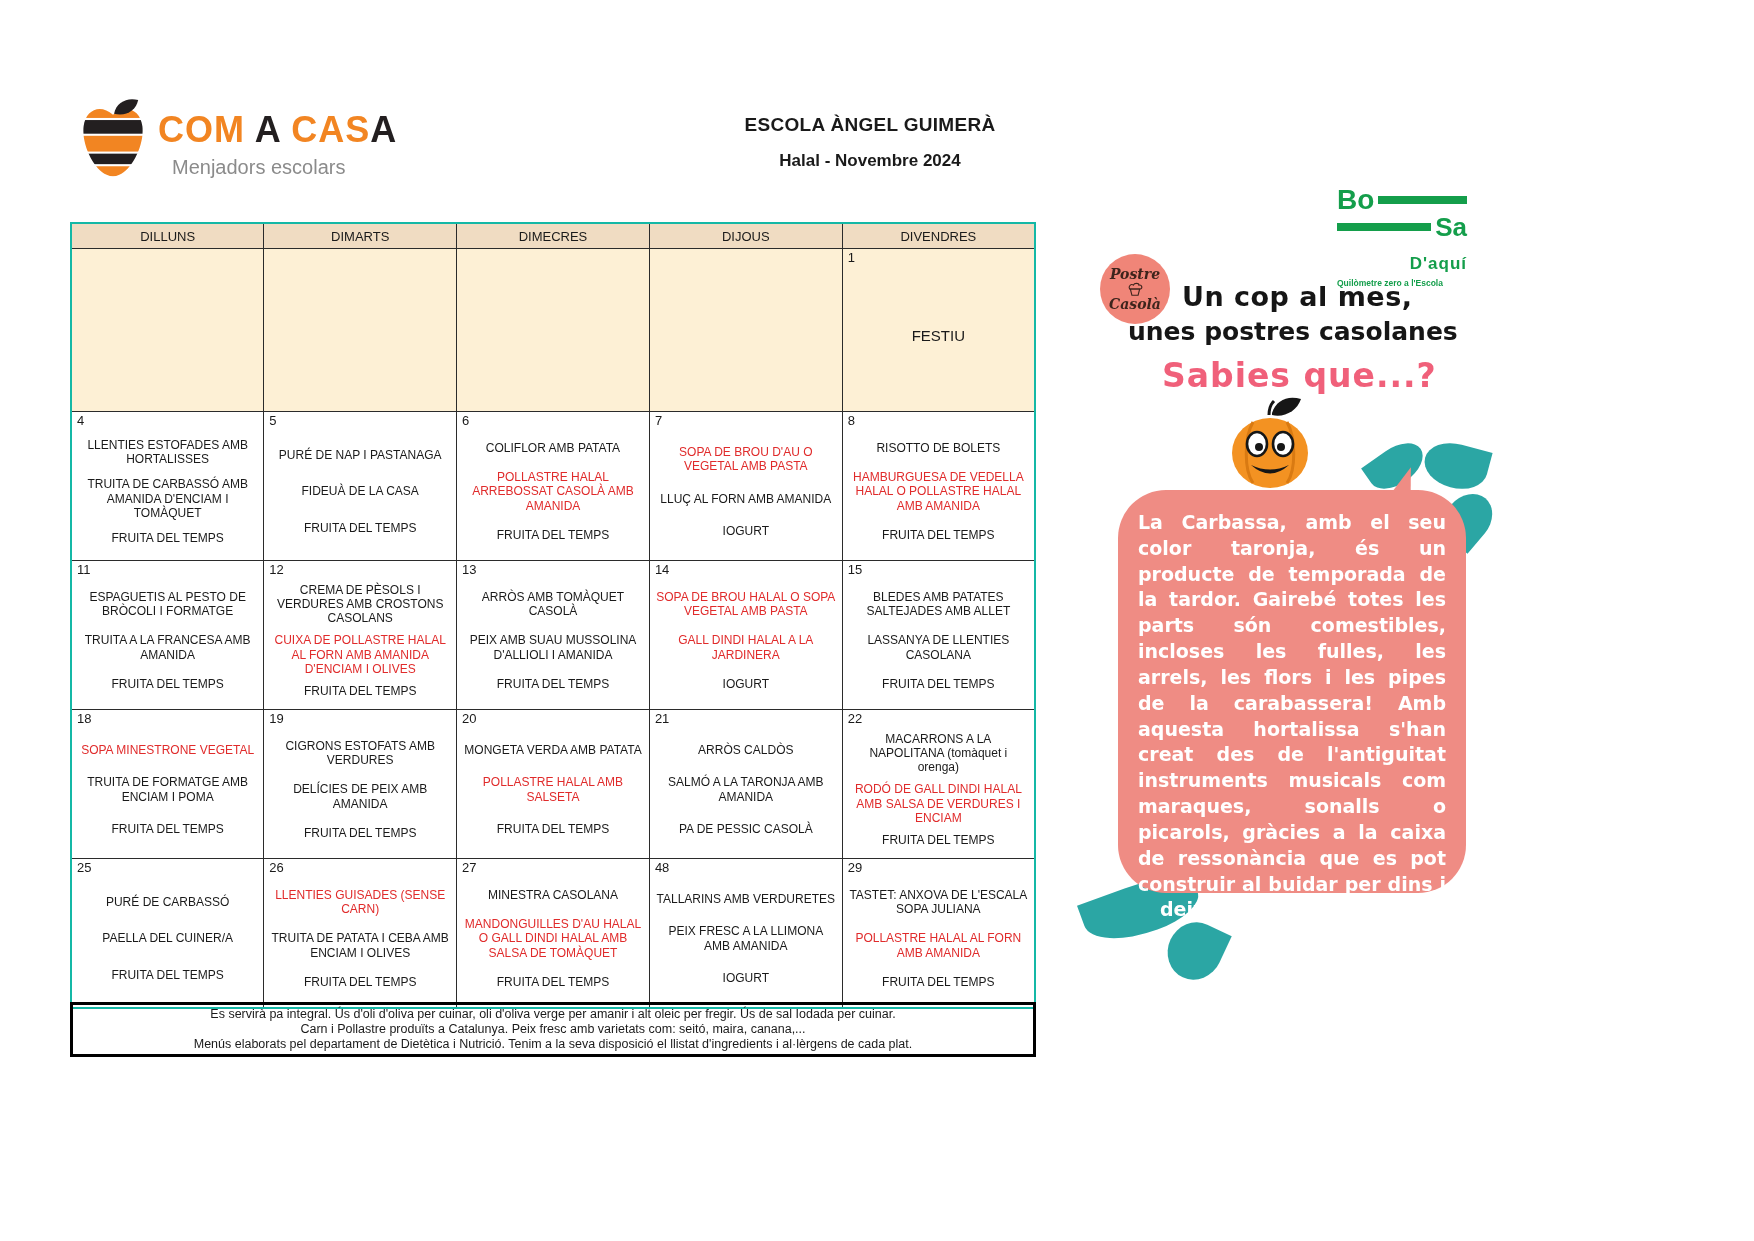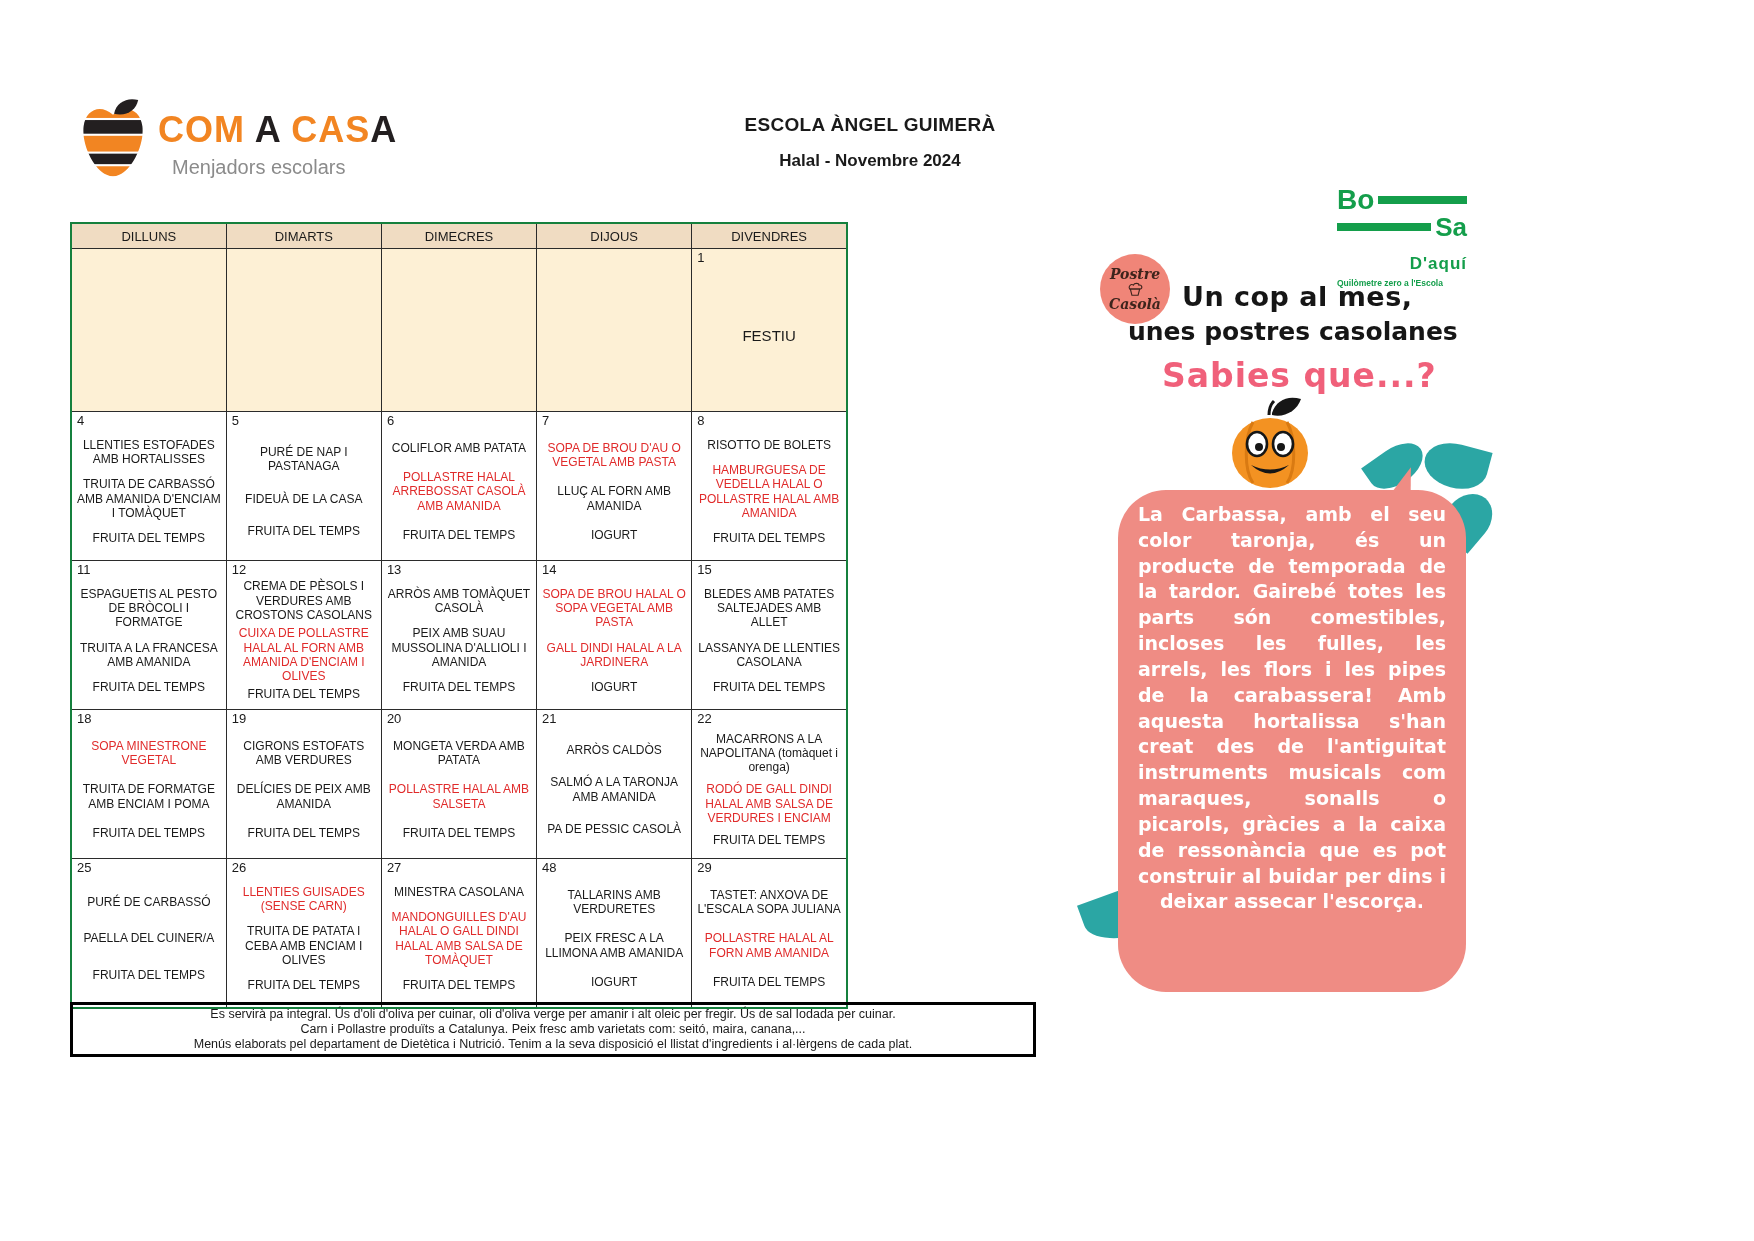--- a/index.html
+++ b/index.html
@@ -18,22 +18,22 @@
   .brand-text{margin-left:10px;padding-top:14px}
   .brand-name{font-size:36px;font-weight:bold;letter-spacing:1px;line-height:1;white-space:nowrap}
   .brand-sub{font-size:20px;color:var(--gray);margin:8px 0 0 14px}
 
   
   .school{position:absolute;left:690px;top:114px;width:360px;text-align:center}
   .school-title{font-size:19px;font-weight:bold;letter-spacing:.3px}
   .school-sub{font-size:17px;font-weight:bold;margin-top:15px}
 
   
-  table.calendar{position:absolute;left:70px;top:222px;width:778px;border-collapse:collapse;
-       table-layout:fixed;border:2px solid #15803d}
+  table.calendar{position:absolute;left:70px;top:222px;width:966px;border-collapse:collapse;
+       table-layout:fixed;border:2px solid #14b8a6}
   .calendar th,.calendar td{border:1px solid #2b2b2b}
   .calendar th{background:var(--tan);font-weight:normal;font-size:13px;height:22px;padding:1px}
   .calendar td{vertical-align:top;position:relative;padding:0;background:#fff}
   tr.first-week td{height:162px;background:var(--cream)}
   tr.week td{height:148px}
   td.festiu{background:var(--tan2)}
   .day-num{position:absolute;top:1px;left:5px;font-size:13px}
   .items{display:flex;flex-direction:column;justify-content:space-evenly;align-items:center;
          height:100%;box-sizing:border-box;padding:16px 5px 5px;gap:2px}
   .menu-item{font-size:12px;line-height:1.18;text-align:center}
@@ -71,22 +71,22 @@
   .drop{position:absolute;background:var(--teal)}
   .dr1{left:1366px;top:448px;width:60px;height:36px;border-radius:0 70% 70% 70%;transform:rotate(-35deg)}
   .dr2{left:1424px;top:444px;width:64px;height:44px;border-radius:70% 0 70% 70%;transform:rotate(15deg)}
   .dr3{left:1446px;top:492px;width:44px;height:54px;border-radius:70% 70% 0 70%;transform:rotate(40deg)}
   .db1{left:1082px;top:884px;width:118px;height:50px;border-radius:0 80% 60% 80%;transform:rotate(-20deg)}
   .db2{left:1168px;top:922px;width:54px;height:58px;border-radius:75% 0 75% 75%;transform:rotate(25deg)}
 
   .bubble-tail{position:absolute;left:1392px;top:466px;width:0;height:0;
        border-left:14px solid transparent;border-right:10px solid transparent;
        border-bottom:36px solid var(--pink);transform:rotate(16deg)}
-  .bubble{position:absolute;left:1118px;top:490px;width:348px;height:502px;background:var(--pink);
-       border-radius:48px;box-sizing:border-box;padding:12px 20px;}
+  .bubble{position:absolute;left:1118px;top:490px;width:348px;height:403px;background:var(--pink);
+       border-radius:48px;box-sizing:border-box;padding:20px 20px;}
   .bubble-text{color:#fff;font-family:"DejaVu Sans",sans-serif;font-weight:bold;font-size:19px;
        line-height:1.36;text-align:justify;text-align-last:center}
 </style>
 </head>
 <body>
 
 <div class="page">
 
   <div class="brand">
     <svg viewBox="0 0 64 80">

